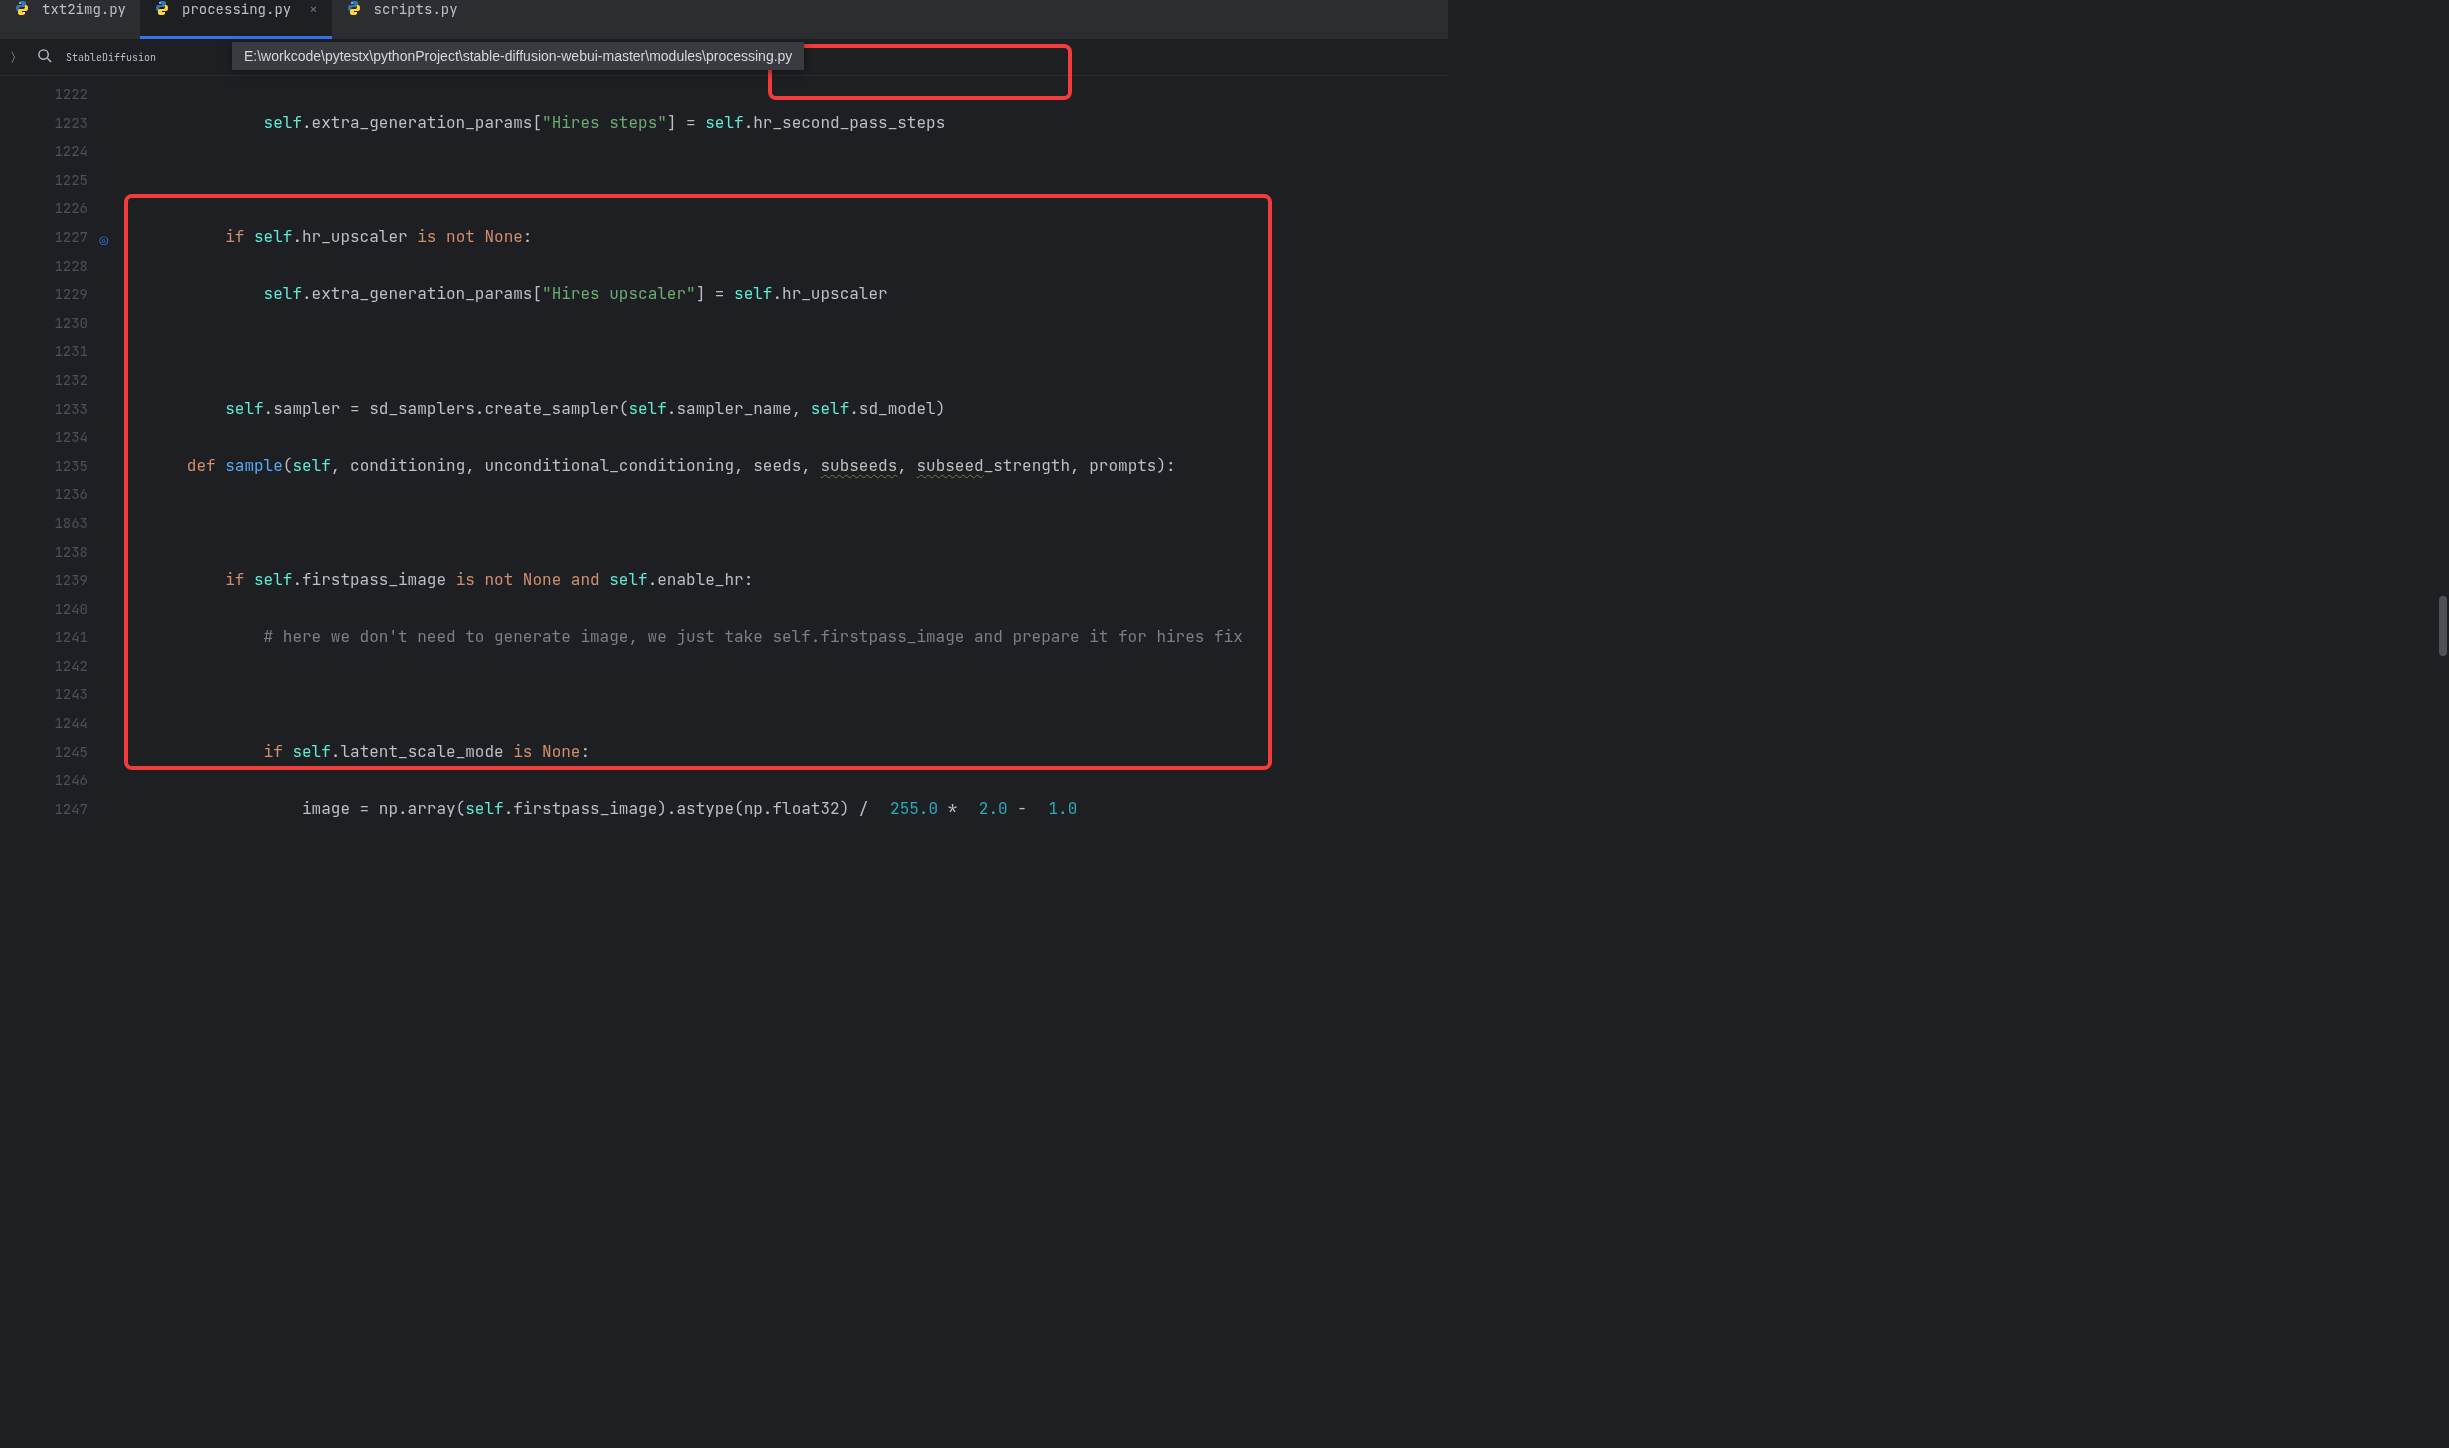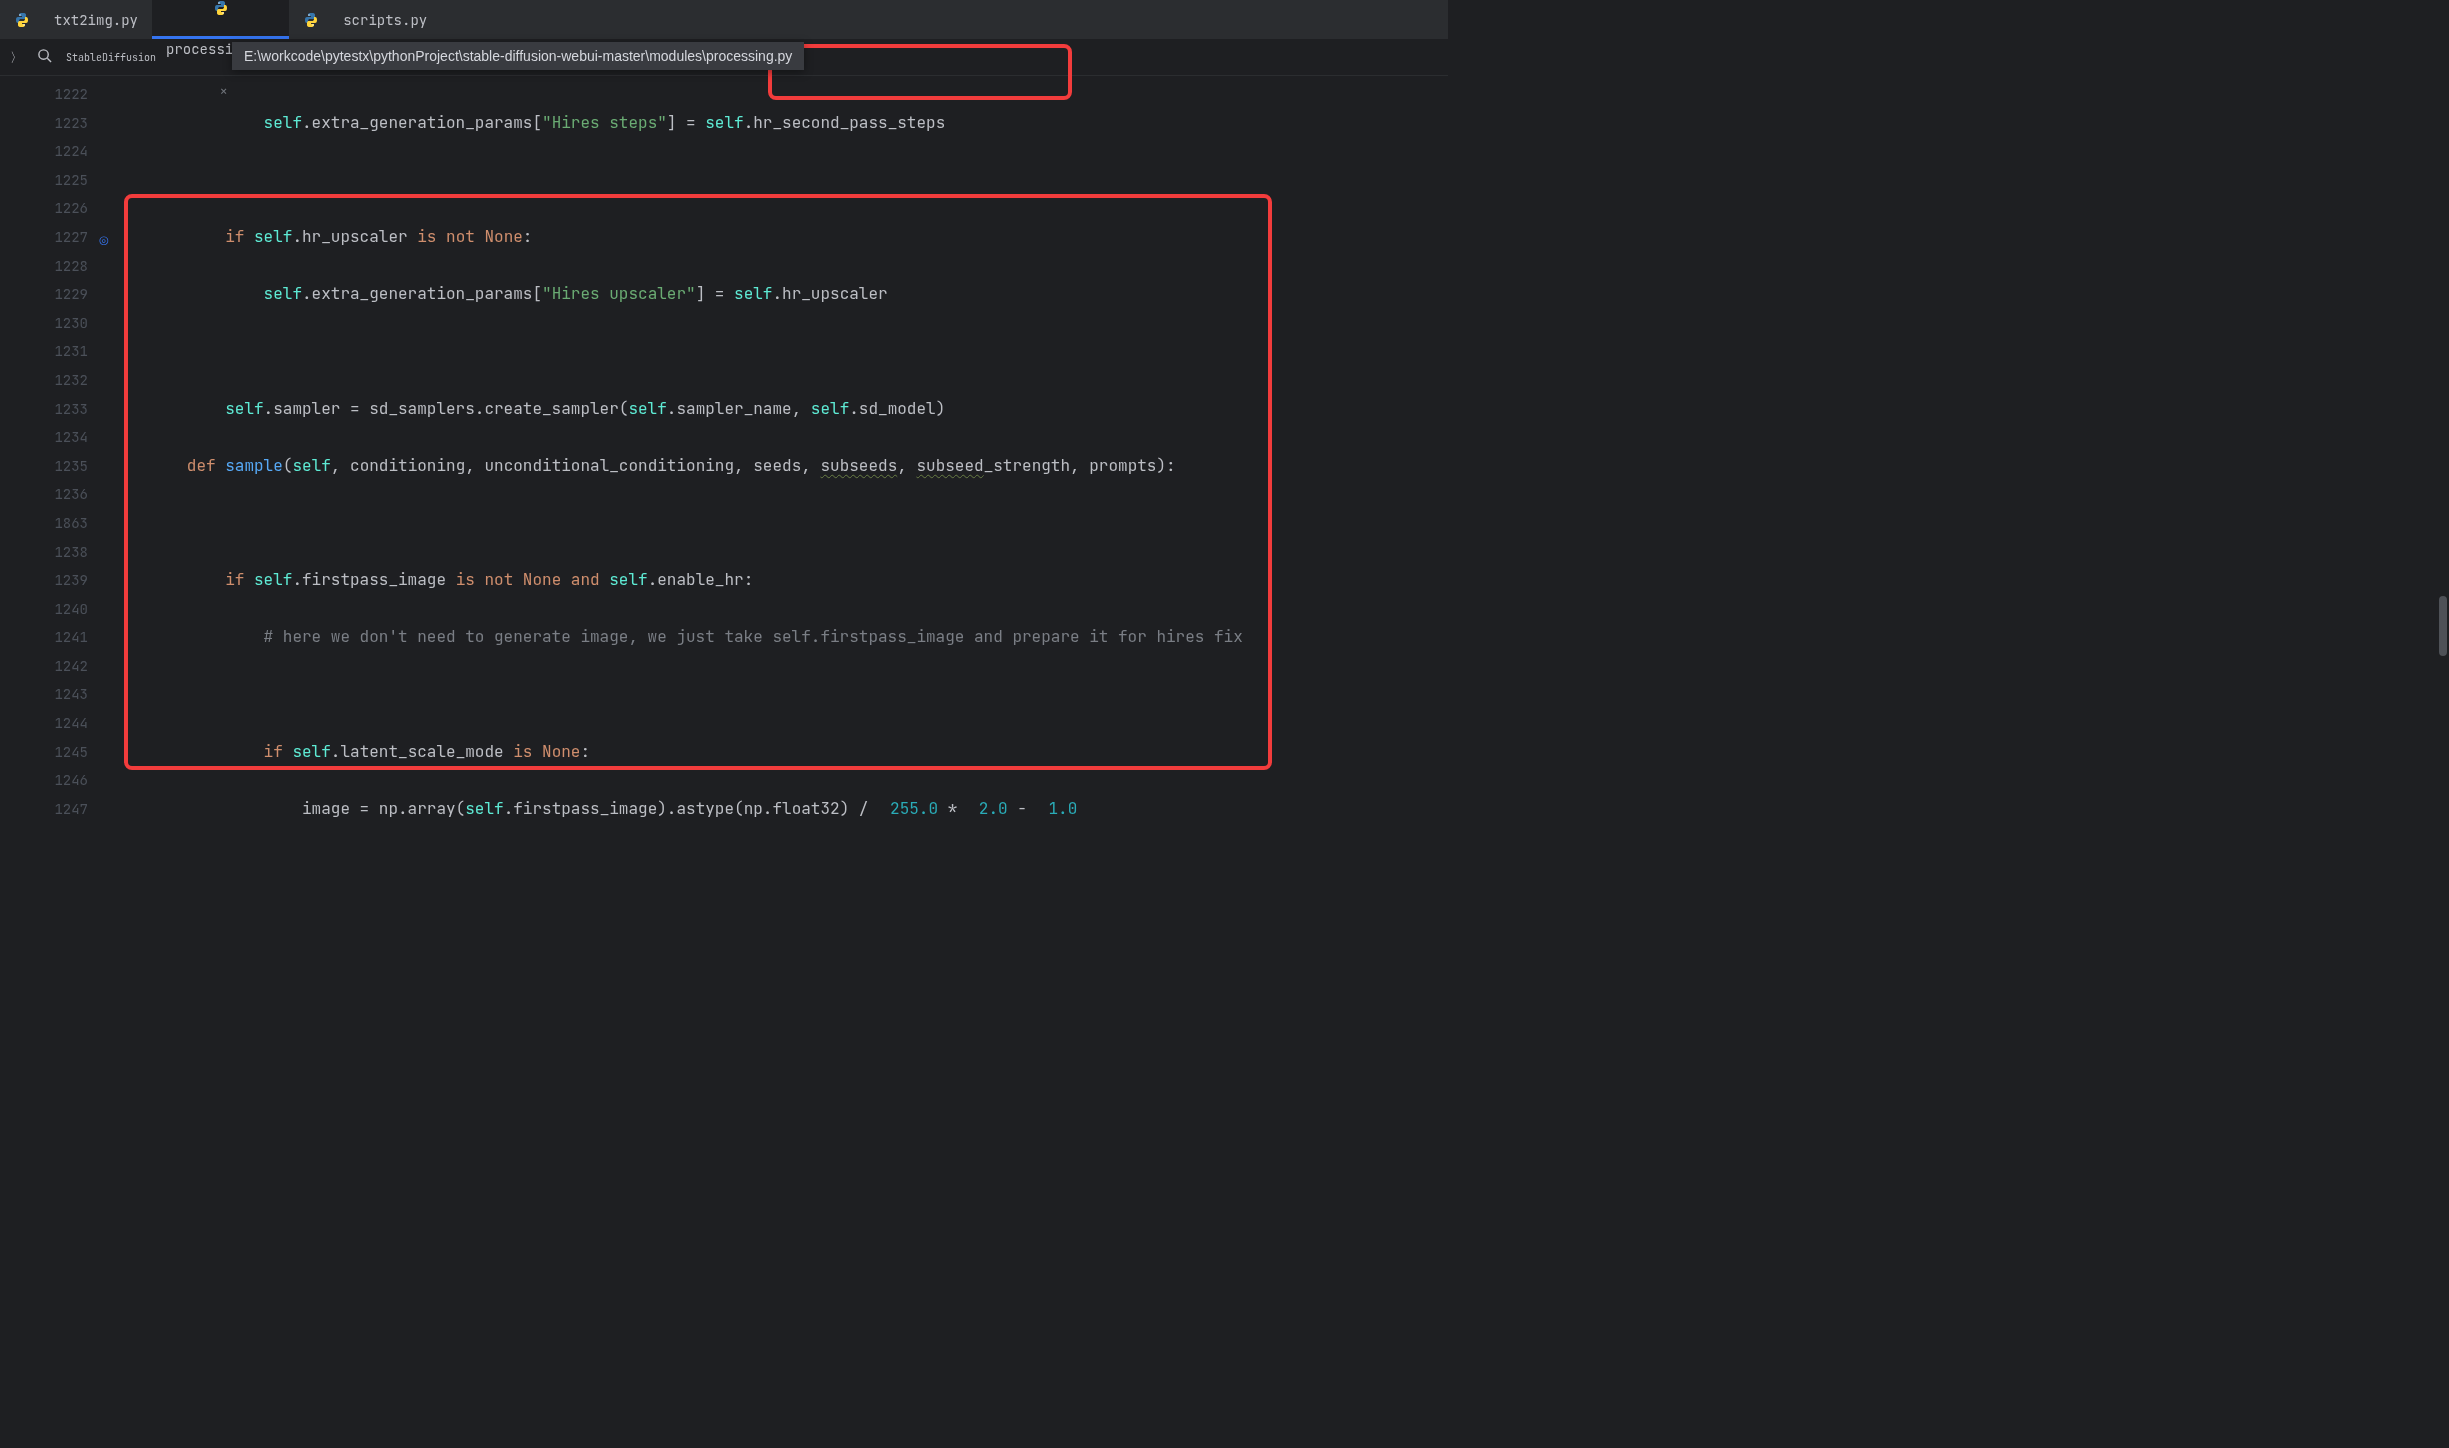--- a/index.html
+++ b/index.html
@@ -13,31 +13,29 @@
   height:838px;
 }
 .tabs {
   display:flex;
   height:40px;
   background:#2b2d30;
   border-bottom:1px solid #1e1f22;
 }
 .tab {
   display:flex;
-  align-items:center;
   padding:0 14px;
-  gap:24px;
+  gap:12px;
   font-size:14px;
   color:#bcbec4;
   cursor:pointer;
 }
 .tab.active {
   background:#1e1f22;
   border-bottom:3px solid #3574f0;
-  flex-direction:column;
 }
 .py-icon {
   width:16px; height:16px;
   display:inline-flex;
   align-items:center; justify-content:center;
 }
 .close-x { color:#6f737a; font-size:14px; margin-left:6px; }
 .crumbbar {
   display:flex;
   align-items:center;

